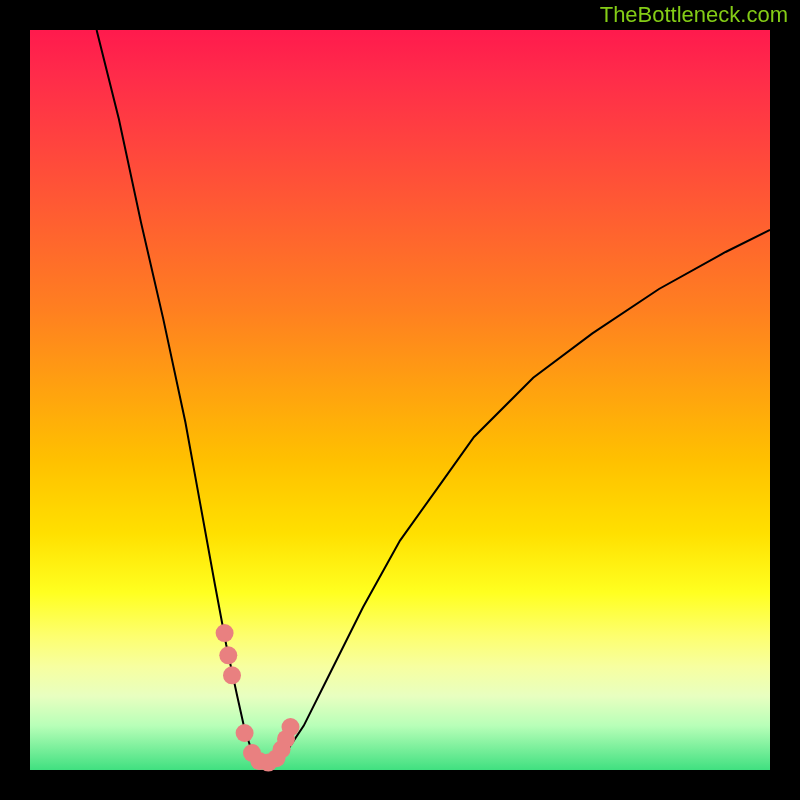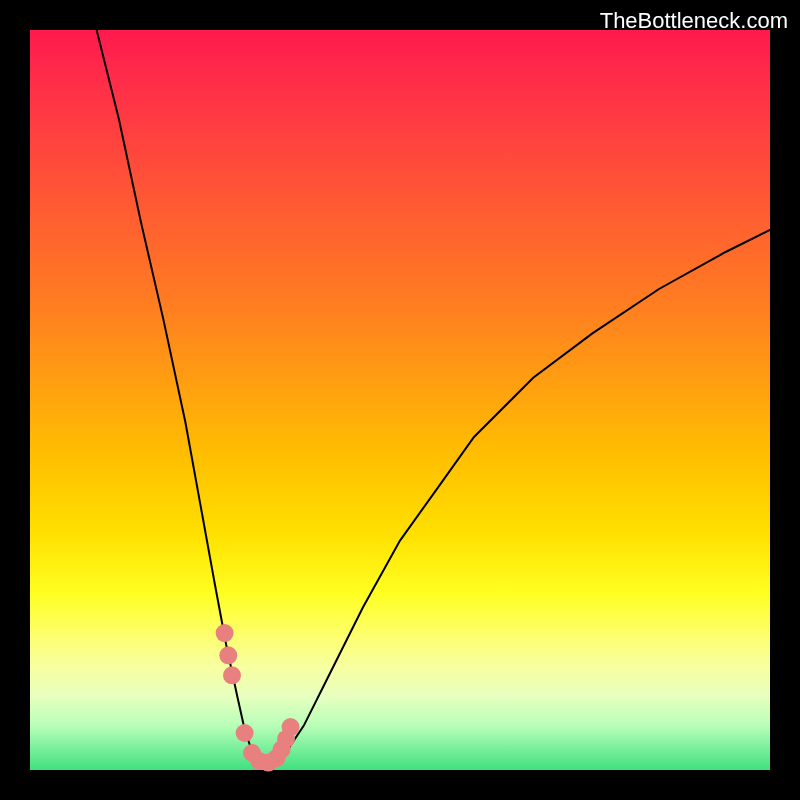--- a/index.html
+++ b/index.html
@@ -14,21 +14,21 @@
       #ffa010 48%,
       #ffc000 58%,
       #ffe000 68%,
       #ffff20 76%,
       #fdff70 82%,
       #f7ffa0 86%,
       #e8ffc0 90%,
       #b8ffb8 94%,
       #40e080 100%);
   }
-  .credit{position:absolute;top:8px;right:12px;font:22px Arial,Helvetica,sans-serif;color:#ffffff;}
+  .credit{position:absolute;top:2px;right:12px;font:22px Arial,Helvetica,sans-serif;color:#84cc16;}
   svg.curve{position:absolute;left:30px;top:30px;width:740px;height:740px;overflow:visible;}
   svg.curve path{fill:none;stroke:#000;stroke-width:2;}
   .dot{fill:#e98080;}
 </style>
 </head>
 <body>
 
 <div class="frame">
   <div class="plot"></div>
   <div class="credit">TheBottleneck.com</div>

